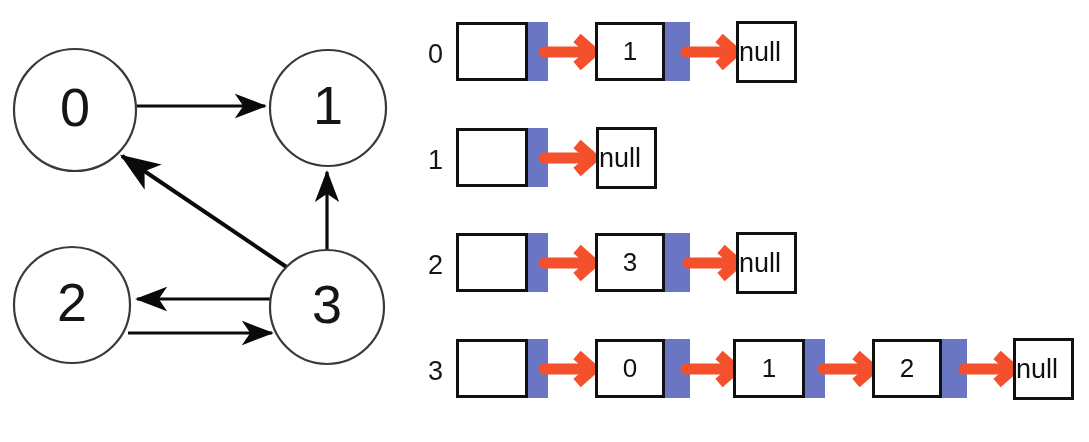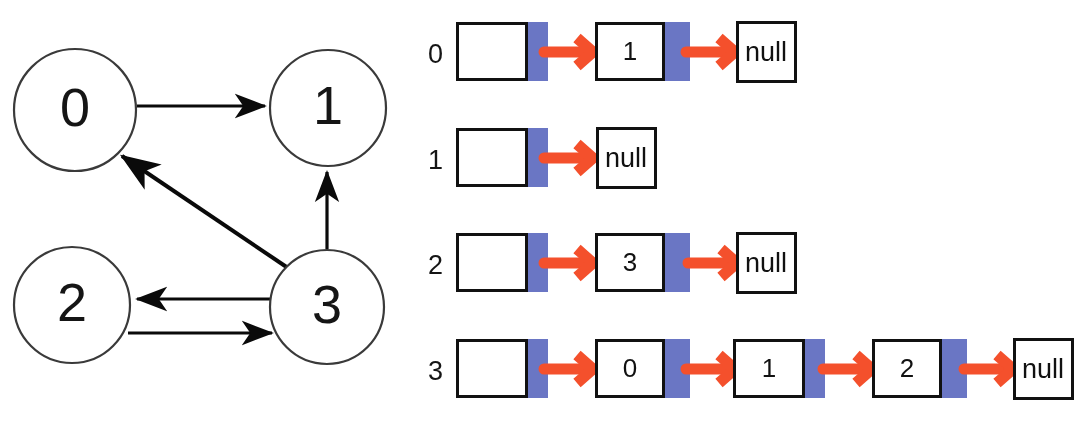--- a/index.html
+++ b/index.html
@@ -37,21 +37,21 @@
       background:#ffffff;
       border:3px solid #111111;
       display:flex;
       align-items:center;
       justify-content:center;
       font-size:26px;
       color:#111111;
   }
   .cell.null-cell{
       justify-content:flex-start;
-      padding-left:6px;
+      padding-left:0;
       font-size:27px;
   }
   .ptr{
       position:absolute;
       background:#6a76c4;
       box-sizing:border-box;
   }
   .arrow{
       position:absolute;
       overflow:visible;

